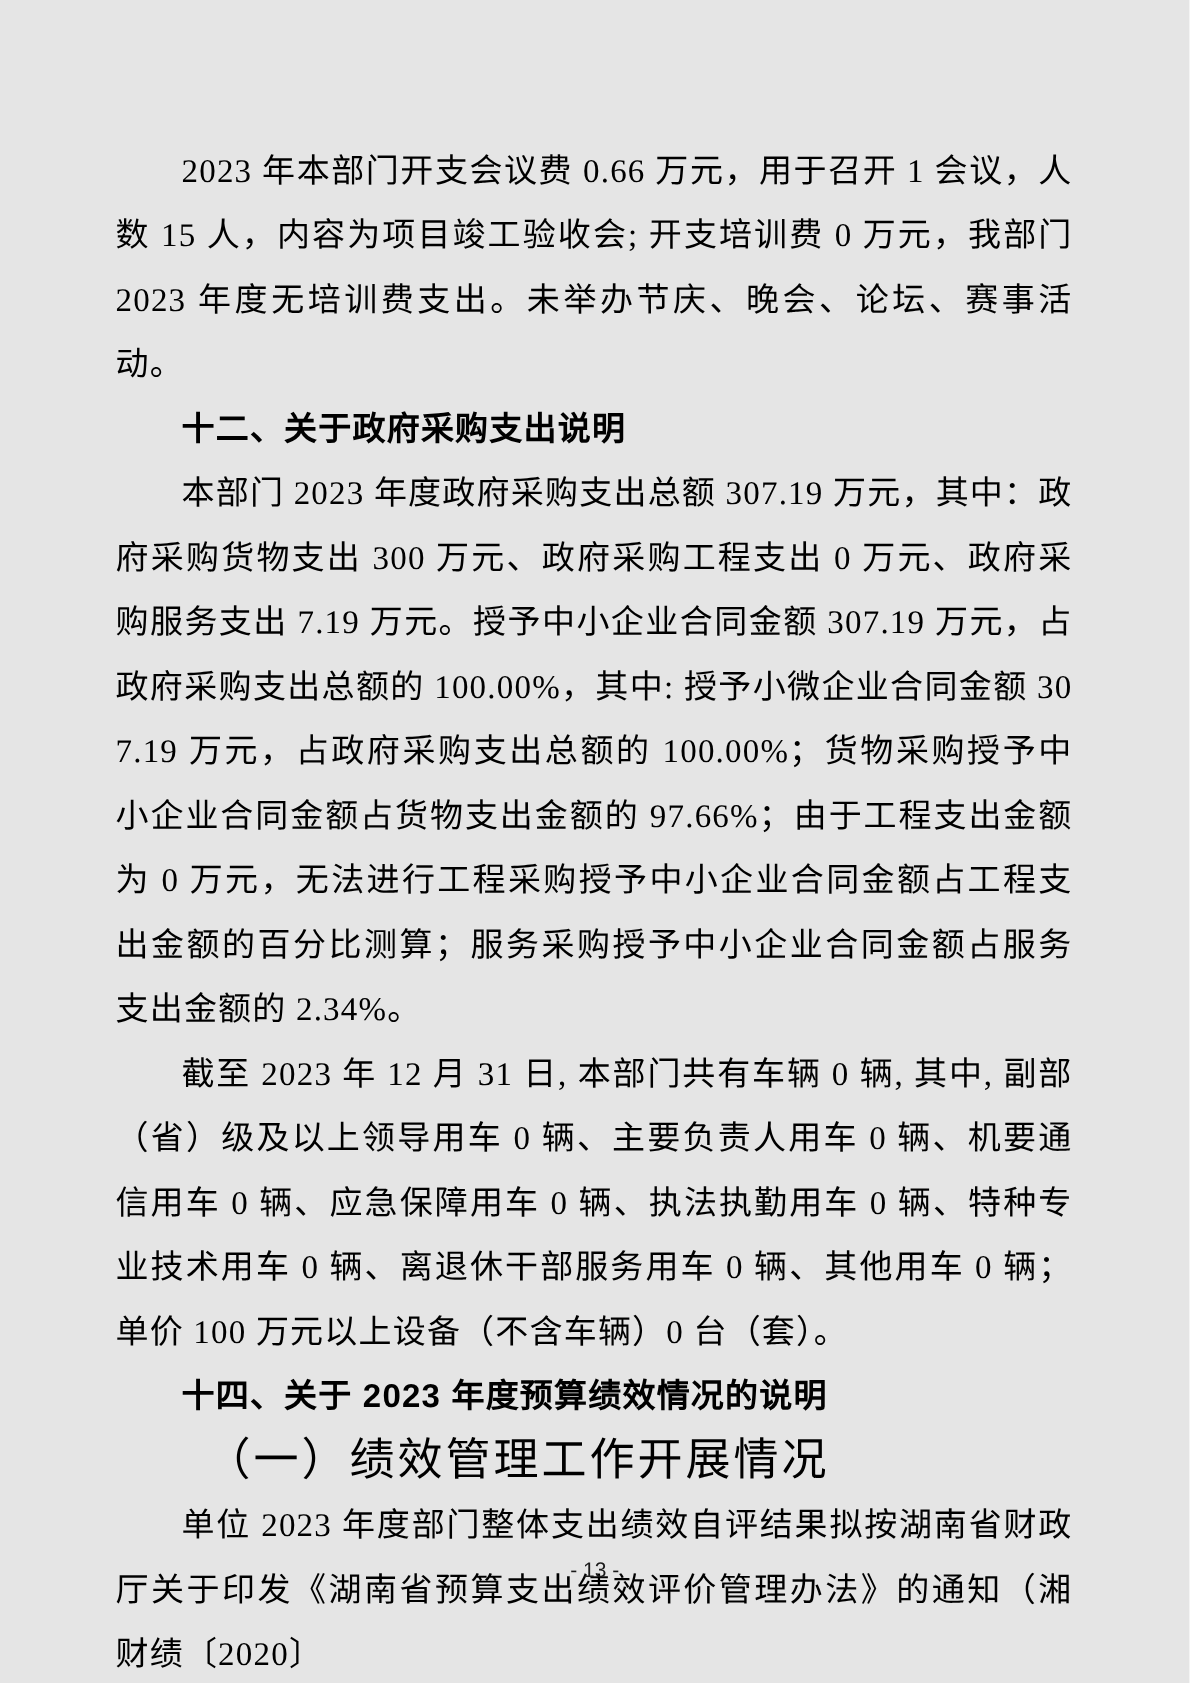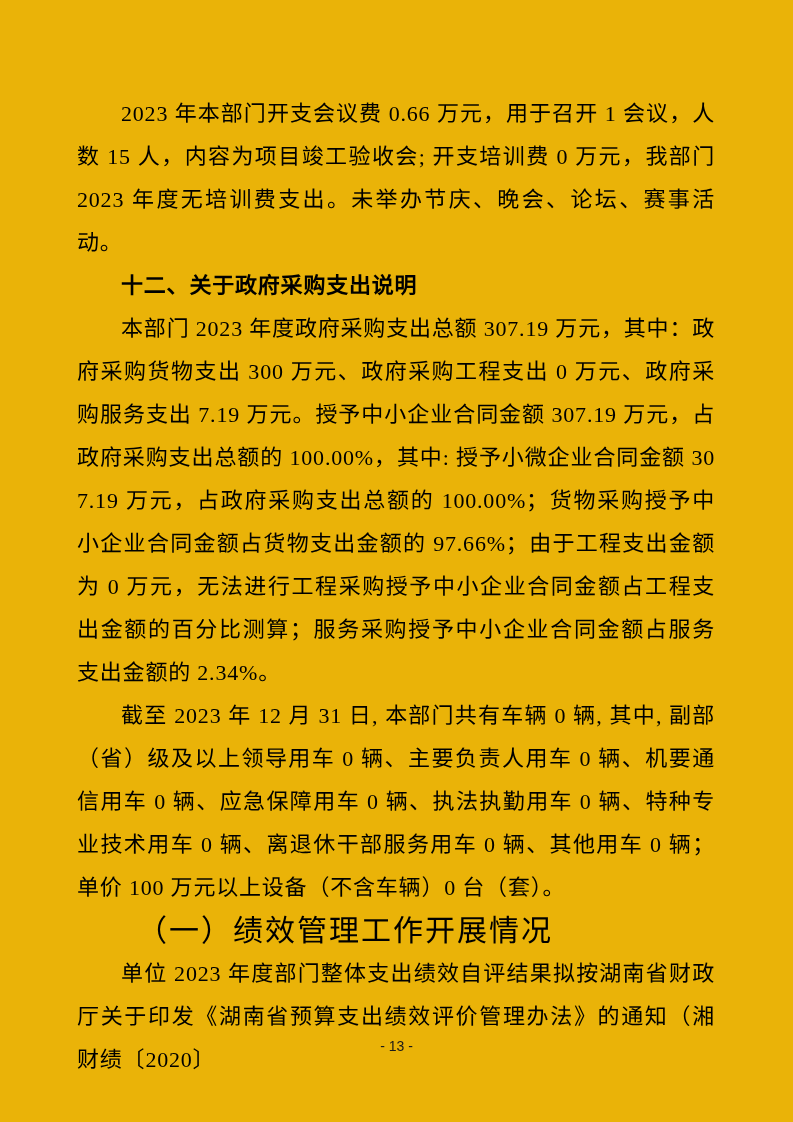--- a/index.html
+++ b/index.html
@@ -10,21 +10,21 @@
   body {
     width: 793px;
     height: 1122px;
     font-family: "Liberation Serif", "DejaVu Serif", serif;
     color: #000000;
   }
   .page {
     position: relative;
     width: 793px;
     height: 1122px;
-    background: #eab308;
+    background: #e5e5e5;
     overflow: hidden;
   }
   .content {
     position: absolute;
     left: 77px;
     top: 92px;
     width: 638px;
   }
   .para {
     margin: 0;
@@ -71,20 +71,21 @@
 
     <p class="para">2023 年本部门开支会议费 0.66 万元，用于召开 1 会议，人数 15 人，内容为项目竣工验收会; 开支培训费 0 万元，我部门 2023 年度无培训费支出。未举办节庆、晚会、论坛、赛事活动。</p>
 
     <p class="heading">十二、关于政府采购支出说明</p>
 
     <p class="para">本部门 2023 年度政府采购支出总额 307.19 万元，其中：政府采购货物支出 300 万元、政府采购工程支出 0 万元、政府采购服务支出 7.19 万元。授予中小企业合同金额 307.19 万元，占政府采购支出总额的 100.00%，其中: 授予小微企业合同金额 307.19 万元，占政府采购支出总额的 100.00%；货物采购授予中小企业合同金额占货物支出金额的 97.66%；由于工程支出金额为 0 万元，无法进行工程采购授予中小企业合同金额占工程支出金额的百分比测算；服务采购授予中小企业合同金额占服务支出金额的 2.34%。</p>
 
 
     <p class="para">截至 2023 年 12 月 31 日, 本部门共有车辆 0 辆, 其中, 副部（省）级及以上领导用车 0 辆、主要负责人用车 0 辆、机要通信用车 0 辆、应急保障用车 0 辆、执法执勤用车 0 辆、特种专业技术用车 0 辆、离退休干部服务用车 0 辆、其他用车 0 辆；单价 100 万元以上设备（不含车辆）0 台（套）。</p>
 
+    <p class="heading">十四、关于 2023 年度预算绩效情况的说明</p>
 
     <p class="subheading">（一）绩效管理工作开展情况</p>
 
     <p class="para">单位 2023 年度部门整体支出绩效自评结果拟按湖南省财政厅关于印发《湖南省预算支出绩效评价管理办法》的通知（湘财绩〔2020〕</p>
 
   </div>
 
   <div class="page-number">- 13 -</div>
 </div>
 

